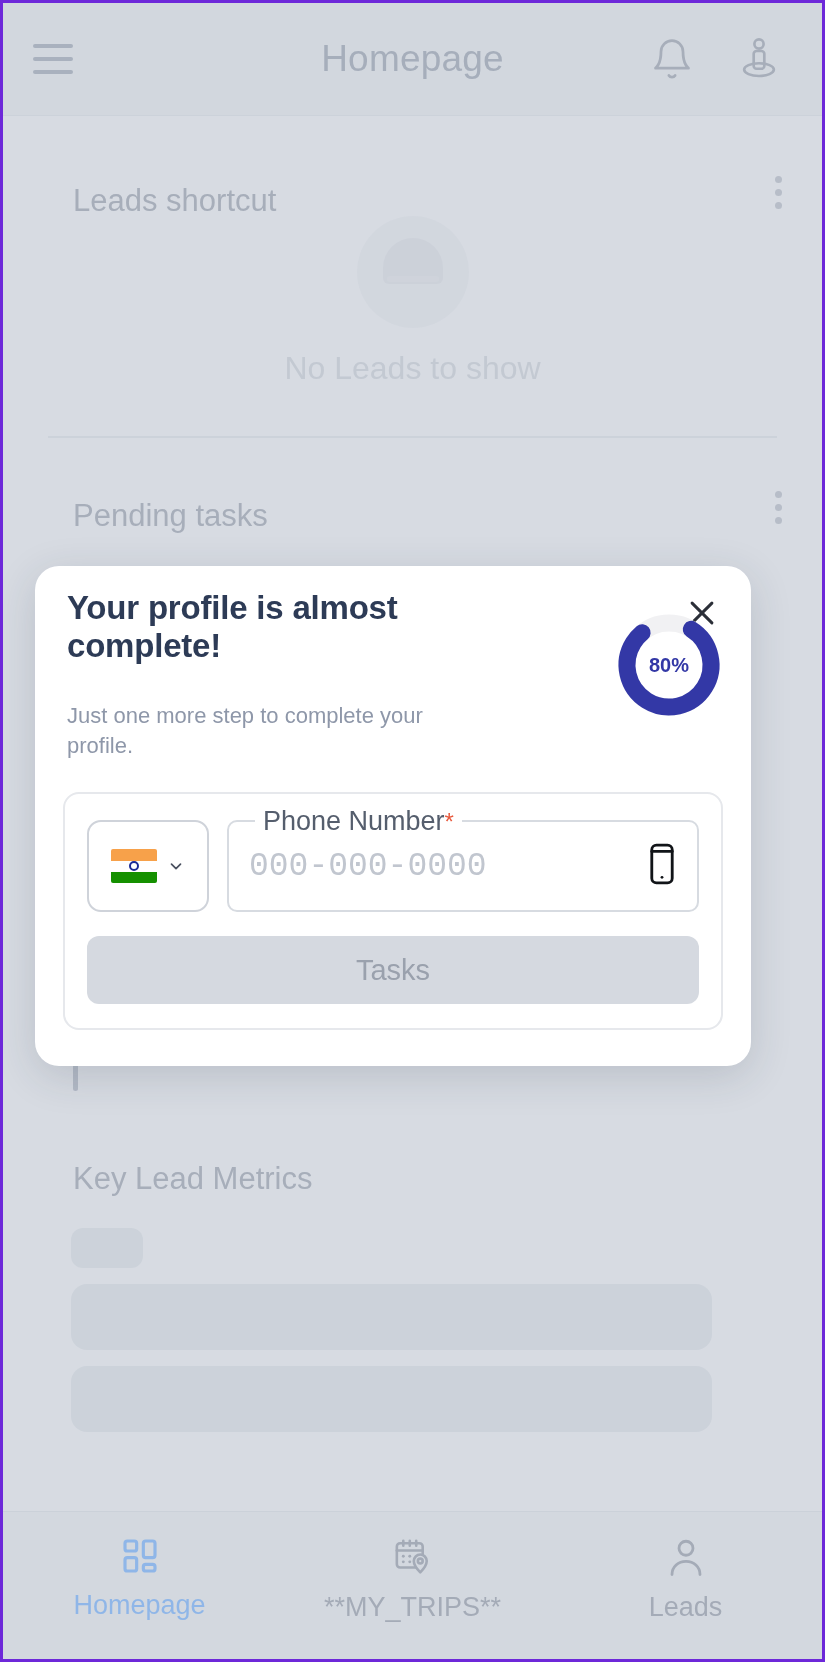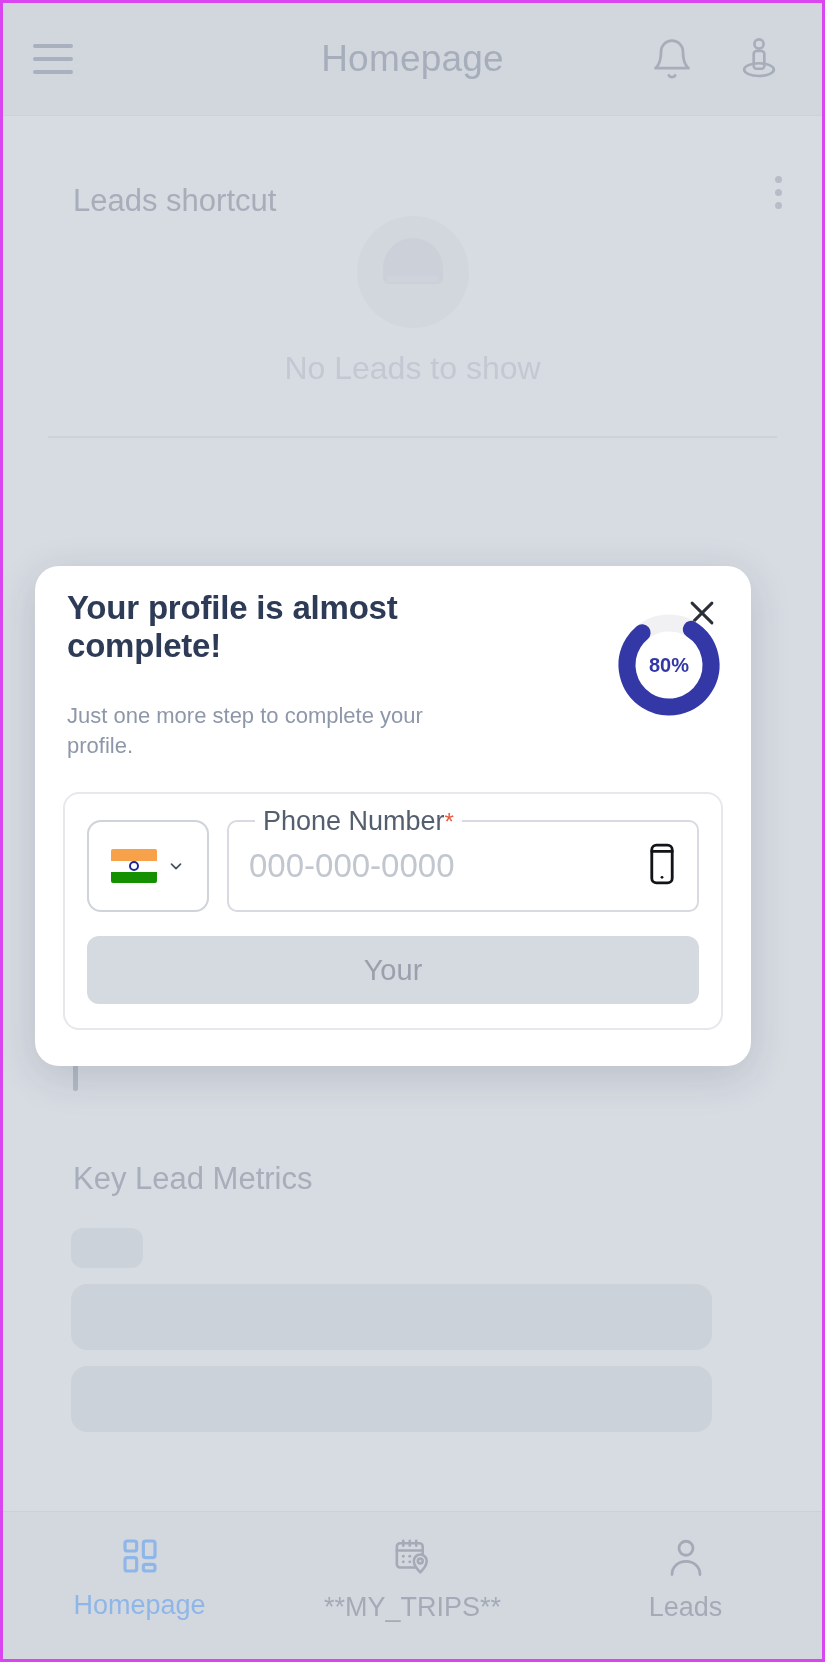--- a/index.html
+++ b/index.html
@@ -10,21 +10,21 @@
     overflow: hidden;
     font-family: "Liberation Sans", sans-serif;
     background: #ffffff;
   }
 
   #phone {
     position: relative;
     width: 825px;
     height: 1662px;
     background: #d7dbe2;
-    border: 3px solid #d946ef;
+    border: 3px solid #6d28d9;
     overflow: hidden;
   }
 
   
   #backdrop {
     position: absolute;
     inset: 0;
     background: #d7dbe2;
   }
 
@@ -246,21 +246,21 @@
     top: -16px; left: 26px;
     background: #ffffff;
     padding: 0 8px;
     font-size: 27px;
     color: #555e6d;
     white-space: nowrap;
   }
   .phone-legend .req { color: #e8593d; font-size: 24px; }
   .phone-input {
     border: none; outline: none; background: transparent;
-    font-family: Liberation Sans, sans-serif;
+    font-family: Liberation Mono, monospace;
     font-size: 33px; color: #b91c1c;
     width: 100%;
   }
   .phone-input::placeholder { color: #c1c6cf; }
   .phone-icon { margin-left: auto; padding-left: 12px; }
 
   .save-btn {
     margin-top: 24px;
     width: 100%;
     height: 68px;
@@ -315,20 +315,28 @@
           </div>
         </div>
         <div class="empty-wrap">
           <div class="empty-illo"></div>
           <div class="empty-text">No Leads to show</div>
         </div>
       </div>
 
       <div class="divider"></div>
 
+      <div class="section-head pending-head">
+        <div class="section-title">Pending tasks</div>
+        <div class="kebab">
+          <span></span>
+            <span></span>
+            <span></span>
+        </div>
+      </div>
 
       <div class="task-accent"></div>
       <div class="task-row">
         <span>
           <svg width="30" height="34" viewBox="0 0 22 24" fill="none" stroke="#a9b0bc" stroke-width="1.6" stroke-linecap="round">
             <circle cx="11" cy="7" r="4"></circle>
             <path d="M3 22c0-4.4 3.6-7.5 8-7.5s8 3.1 8 7.5"></path>
           </svg>
         </span>
         <span class="task-label">sdf</span>
@@ -431,17 +439,17 @@
           <span class="phone-icon">
             <svg width="30" height="44" viewBox="0 0 18 28" fill="none" stroke="#111418" stroke-width="1.8" stroke-linecap="round" stroke-linejoin="round">
               <rect x="2.5" y="2" width="13" height="24" rx="3"></rect>
               <path d="M2.5 6h13"></path>
               <circle cx="9" cy="22.5" r=".9" fill="#111418" stroke="none"></circle>
             </svg>
           </span>
         </div>
       </div>
 
-      <button class="save-btn">Your</button>
+      <button class="save-btn">Tasks</button>
     </div>
   </div>
 
 </div>
 
 </body></html>

